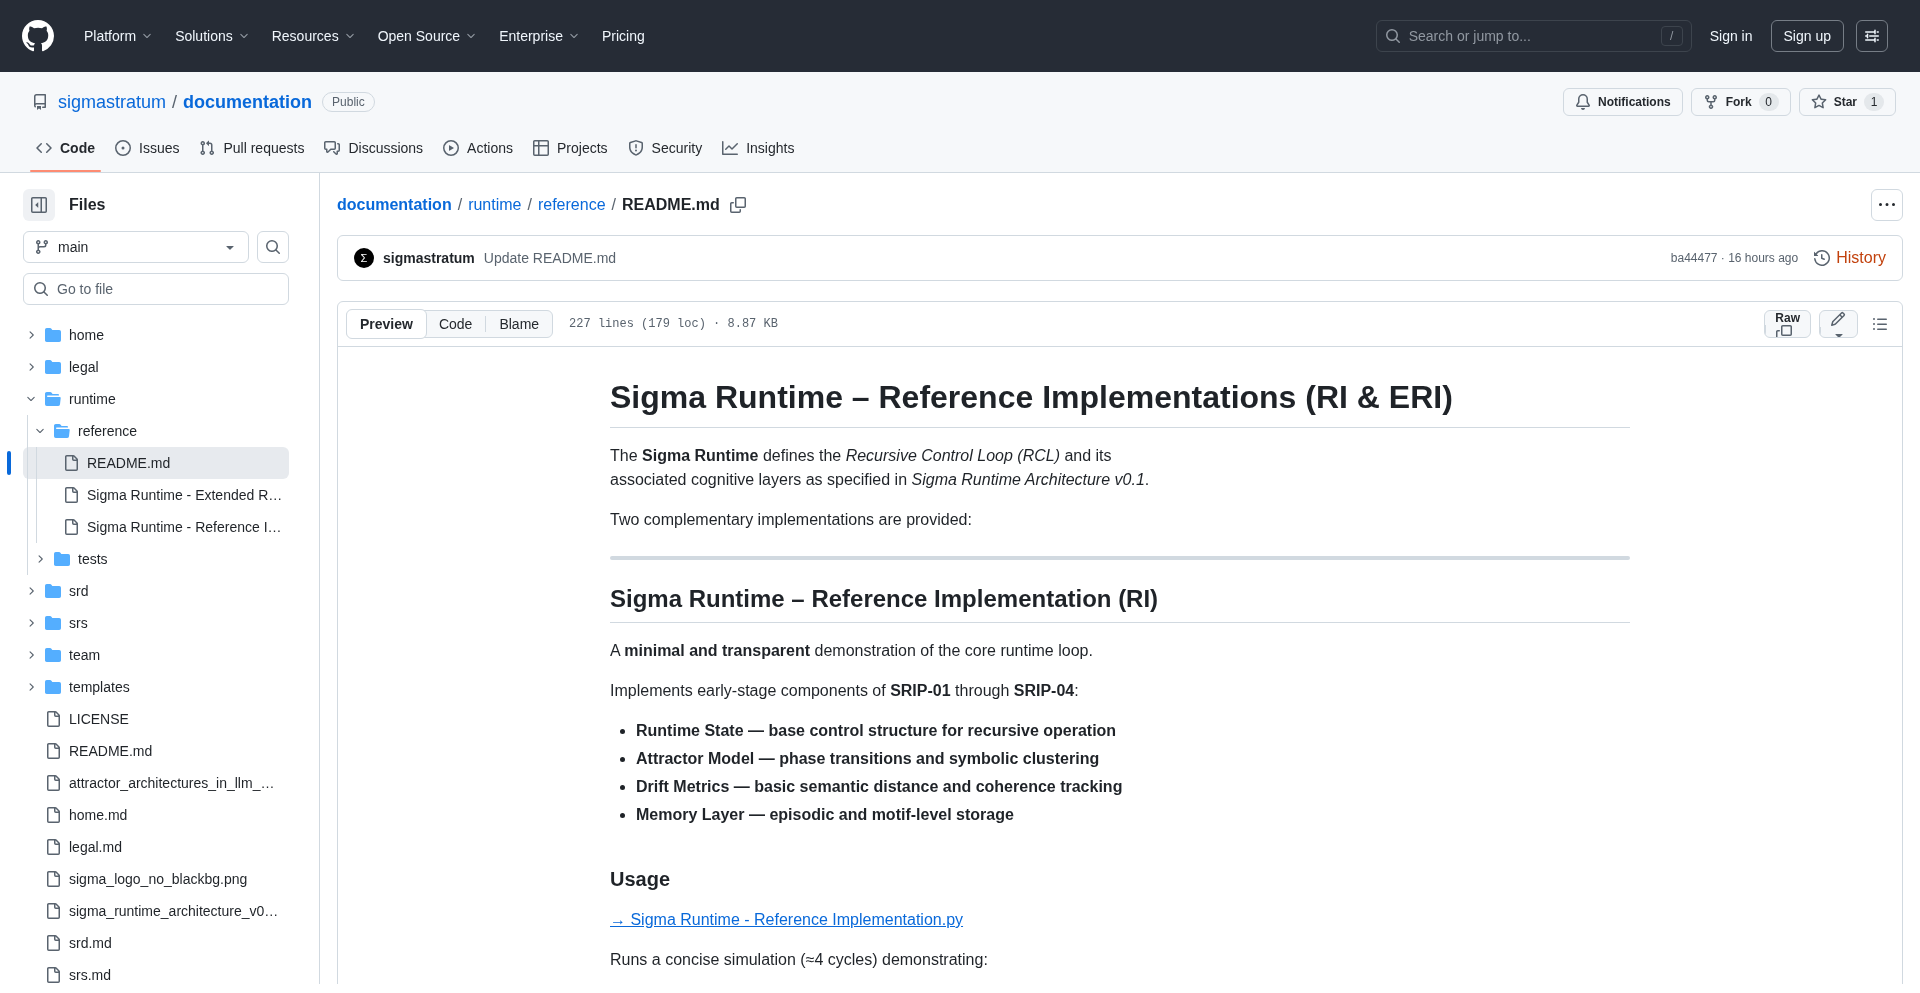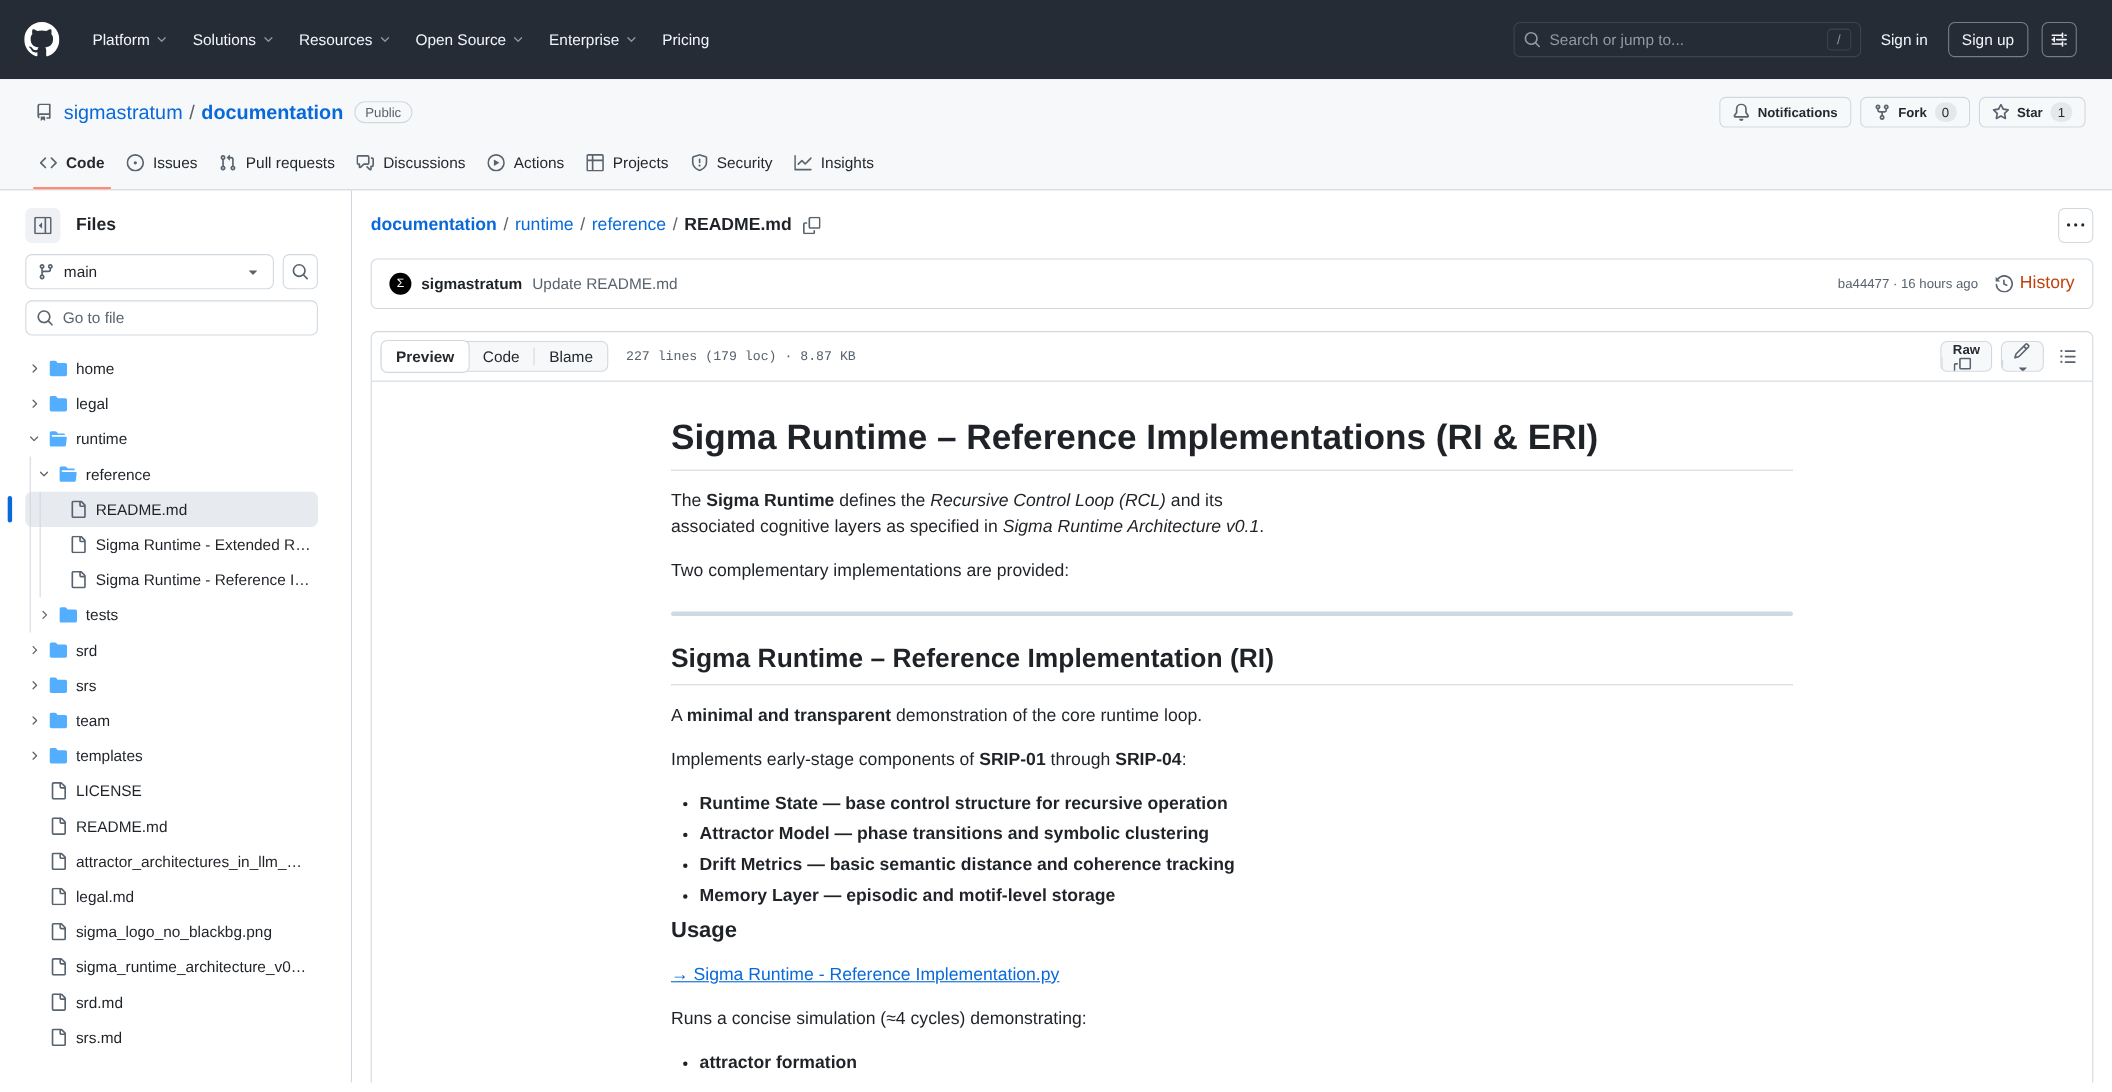--- a/index.html
+++ b/index.html
@@ -131,21 +131,21 @@
   .raw-label { font-size:12px; font-weight:700; color:#25292e; }
   .plain-iconbtn { width:28px; height:28px; border:0; background:transparent; color:#59636e;
     display:flex; align-items:center; justify-content:center; }
 
   
   .markdown-body { width:1020px; margin:0 auto; padding-top:30px; font-size:16px; line-height:1.5; }
   .markdown-body h1 { font-size:32px; font-weight:700; line-height:1.25; padding-bottom:10px;
     border-bottom:1px solid #d1d9e0; }
   .markdown-body h2 { font-size:24px; font-weight:700; line-height:1.25; margin-top:24px;
     padding-bottom:8px; border-bottom:1px solid #d1d9e0; }
-  .markdown-body h3 { font-size:20px; font-weight:700; line-height:1.25; margin-top:7px; }
+  .markdown-body h3 { font-size:20px; font-weight:700; line-height:1.25; margin-top:40px; }
   .markdown-body p { margin-top:16px; }
   .markdown-body hr { border:0; height:4px; background:#d1d9e0; margin:24px 0; border-radius:2px; }
   .markdown-body ul { margin-top:16px; padding-left:26px;font-weight:bold; }
   .markdown-body li + li { margin-top:4px; }
   .md-link { color:#0969da; text-decoration:underline; }
 </style>
 </head>
 <body>
 
 <header class="gh-header">
@@ -532,20 +532,30 @@
             <span class="tree-label">attractor_architectures_in_llm_…</span>
           </div>
           <div class="tree-row">
             <span style="width:0px;flex:none"></span>
             <span class="twisty"></span>
             <span class="tree-icon file">
               <svg class="oct " width="16" height="16" viewBox="0 0 16 16" fill="currentColor" aria-hidden="true">
                 <path d="M2 1.75C2 .784 2.784 0 3.75 0h6.586c.464 0 .909.184 1.237.513l2.914 2.914c.329.328.513.773.513 1.237v9.586A1.75 1.75 0 0 1 13.25 16h-9.5A1.75 1.75 0 0 1 2 14.25Zm1.75-.25a.25.25 0 0 0-.25.25v12.5c0 .138.112.25.25.25h9.5a.25.25 0 0 0 .25-.25V6h-2.75A1.75 1.75 0 0 1 9 4.25V1.5Zm6.75.062V4.25c0 .138.112.25.25.25h2.688l-.011-.013-2.914-2.914-.013-.011Z"></path>
               </svg>
             </span>
+            <span class="tree-label">home.md</span>
+          </div>
+          <div class="tree-row">
+            <span style="width:0px;flex:none"></span>
+            <span class="twisty"></span>
+            <span class="tree-icon file">
+              <svg class="oct " width="16" height="16" viewBox="0 0 16 16" fill="currentColor" aria-hidden="true">
+                <path d="M2 1.75C2 .784 2.784 0 3.75 0h6.586c.464 0 .909.184 1.237.513l2.914 2.914c.329.328.513.773.513 1.237v9.586A1.75 1.75 0 0 1 13.25 16h-9.5A1.75 1.75 0 0 1 2 14.25Zm1.75-.25a.25.25 0 0 0-.25.25v12.5c0 .138.112.25.25.25h9.5a.25.25 0 0 0 .25-.25V6h-2.75A1.75 1.75 0 0 1 9 4.25V1.5Zm6.75.062V4.25c0 .138.112.25.25.25h2.688l-.011-.013-2.914-2.914-.013-.011Z"></path>
+              </svg>
+            </span>
             <span class="tree-label">legal.md</span>
           </div>
           <div class="tree-row">
             <span style="width:0px;flex:none"></span>
             <span class="twisty"></span>
             <span class="tree-icon file">
               <svg class="oct " width="16" height="16" viewBox="0 0 16 16" fill="currentColor" aria-hidden="true">
                 <path d="M2 1.75C2 .784 2.784 0 3.75 0h6.586c.464 0 .909.184 1.237.513l2.914 2.914c.329.328.513.773.513 1.237v9.586A1.75 1.75 0 0 1 13.25 16h-9.5A1.75 1.75 0 0 1 2 14.25Zm1.75-.25a.25.25 0 0 0-.25.25v12.5c0 .138.112.25.25.25h9.5a.25.25 0 0 0 .25-.25V6h-2.75A1.75 1.75 0 0 1 9 4.25V1.5Zm6.75.062V4.25c0 .138.112.25.25.25h2.688l-.011-.013-2.914-2.914-.013-.011Z"></path>
               </svg>
             </span>

